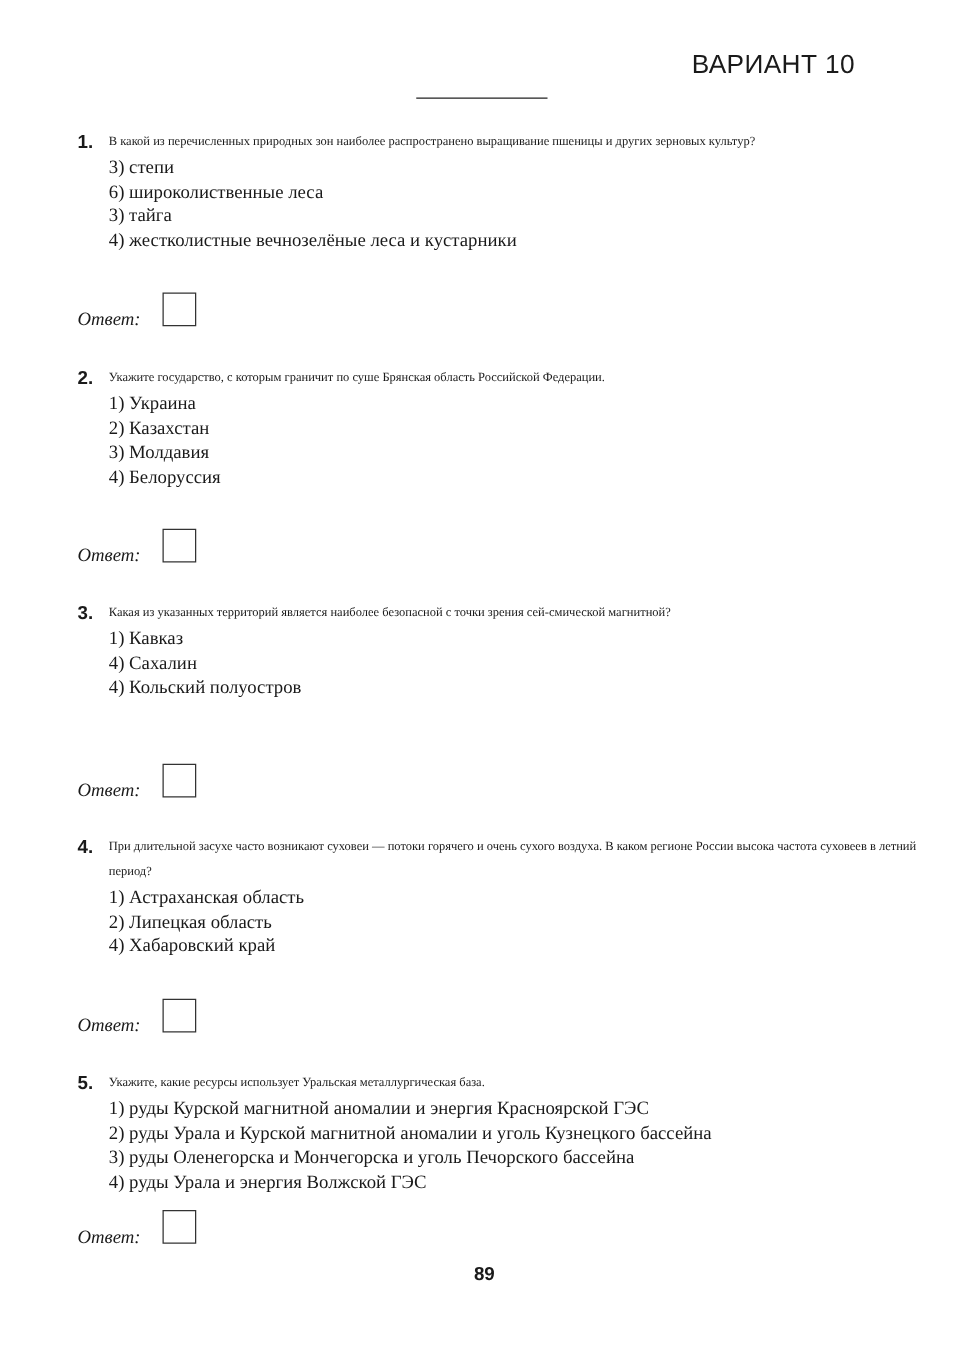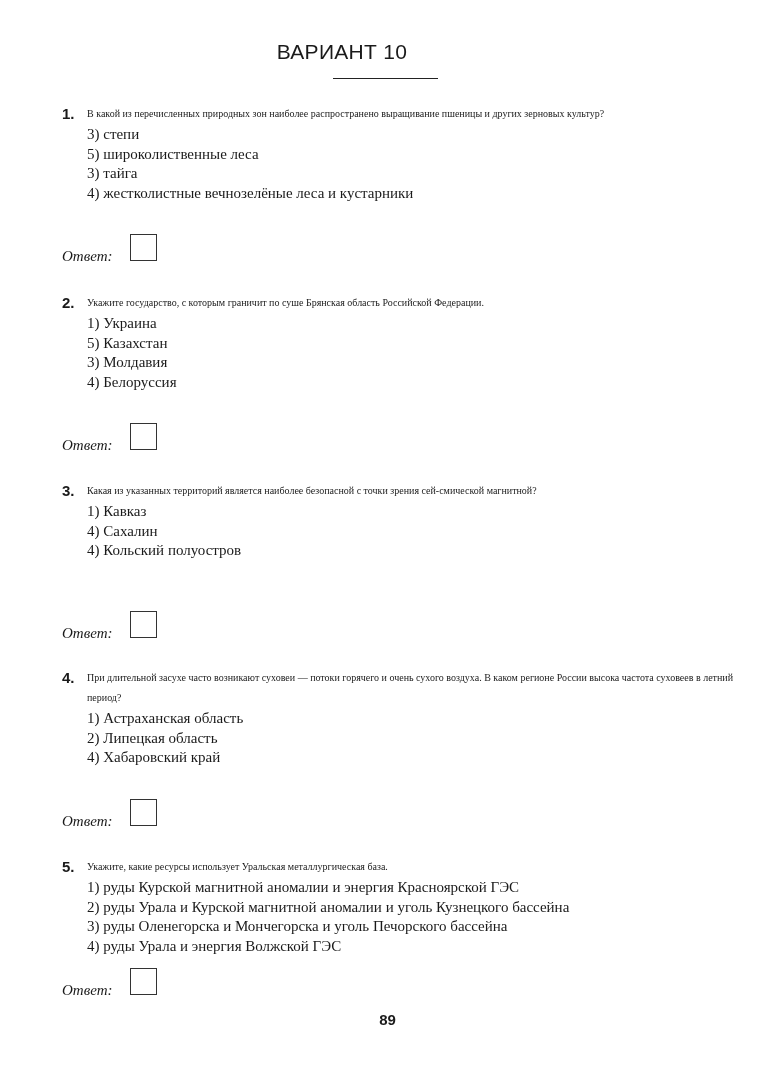--- a/index.html
+++ b/index.html
@@ -1,21 +1,21 @@
 <!DOCTYPE html>
 <html><head>
 <meta charset="utf-8">
 <style>
   html, body { margin: 0; padding: 0; }
   body {
     width: 775px; height: 1080px; background: #ffffff; position: relative; overflow: hidden;
     font-family: "DejaVu Serif", "Liberation Serif", serif; color: #1a1a1a;
   }
   .title {
-    position: absolute; left: 0; width: 684px; top: 40px; text-align: center;
+    position: absolute; left: 0; width: 684px; top: 40px; text-align: right;
     font-family: "Liberation Sans", "DejaVu Sans", sans-serif; font-size: 21px; letter-spacing: 0.3px; color: #1a1a1a;
   }
   .title-rule { position: absolute; left: 333px; width: 105px; top: 78px; height: 0; border-top: 1.5px solid #222; }
   .question { position: absolute; left: 62px; width: 680px; }
   .q-num {
     position: absolute; left: 0; top: 0; font-family: "Liberation Sans", "DejaVu Sans", sans-serif;
     font-weight: bold; font-size: 15px; line-height: 20px;
   }
   .q-text { margin-left: 25px; font-size: 10px; line-height: 20px; font-family: "Liberation Serif", "DejaVu Serif", serif; }
   .options { margin: 1px 0 0 25px; padding: 0; list-style: none; }
@@ -32,36 +32,36 @@
 <body>
 
 <div class="title">ВАРИАНТ 10</div>
 <div class="title-rule"></div>
 
 <div class="question" style="top:104px;">
   <span class="q-num">1.</span>
   <div class="q-text">В какой из перечисленных природных зон наиболее распространено выращивание пшеницы и других зерновых культур?</div>
   <ul class="options">
     <li>3) степи</li>
-    <li>5) широколиственные леса</li>
+    <li>6) широколиственные леса</li>
     <li>3) тайга</li>
     <li>4) жестколистные вечнозелёные леса и кустарники</li>
   </ul>
 </div>
 <div class="answer-row" style="top:238px;">
   <span class="answer-label">Ответ:</span>
   <div class="answer-box"></div>
 </div>
 
 <div class="question" style="top:293px;">
   <span class="q-num">2.</span>
   <div class="q-text">Укажите государство, с которым граничит по суше Брянская область Российской Федерации.</div>
   <ul class="options">
     <li>1) Украина</li>
-    <li>5) Казахстан</li>
+    <li>2) Казахстан</li>
     <li>3) Молдавия</li>
     <li>4) Белоруссия</li>
   </ul>
 </div>
 <div class="answer-row" style="top:427px;">
   <span class="answer-label">Ответ:</span>
   <div class="answer-box"></div>
 </div>
 
 <div class="question" style="top:481px;">

